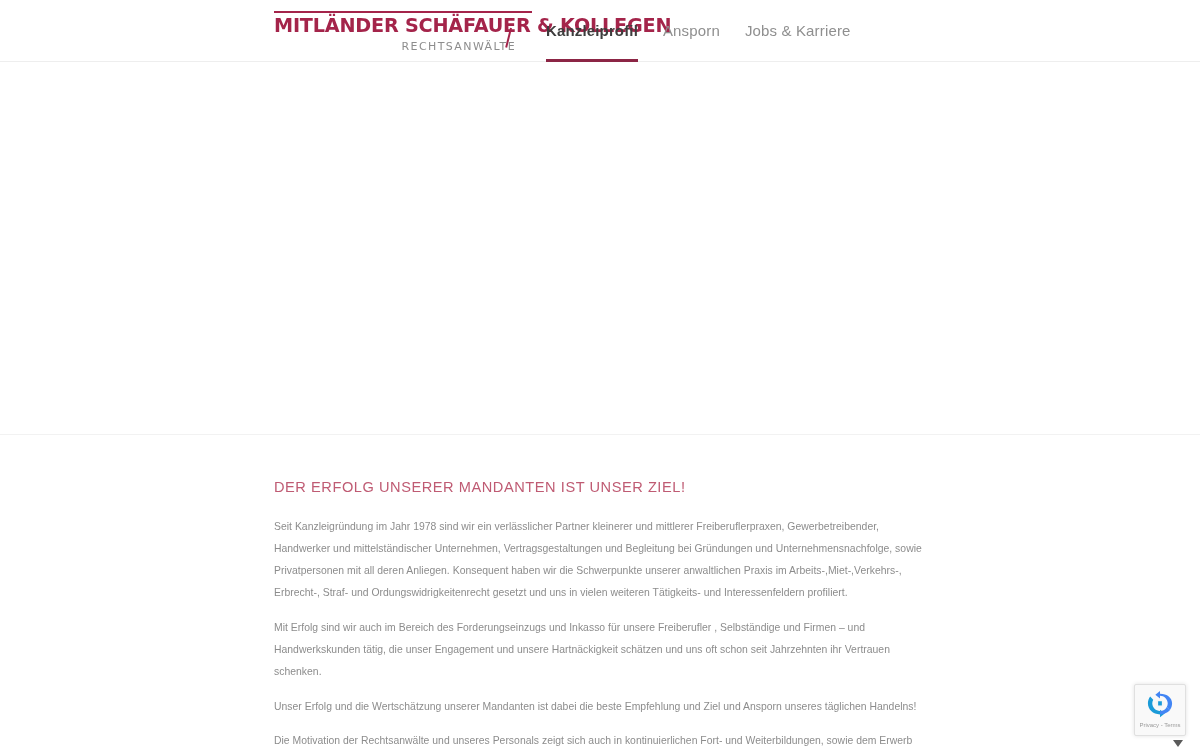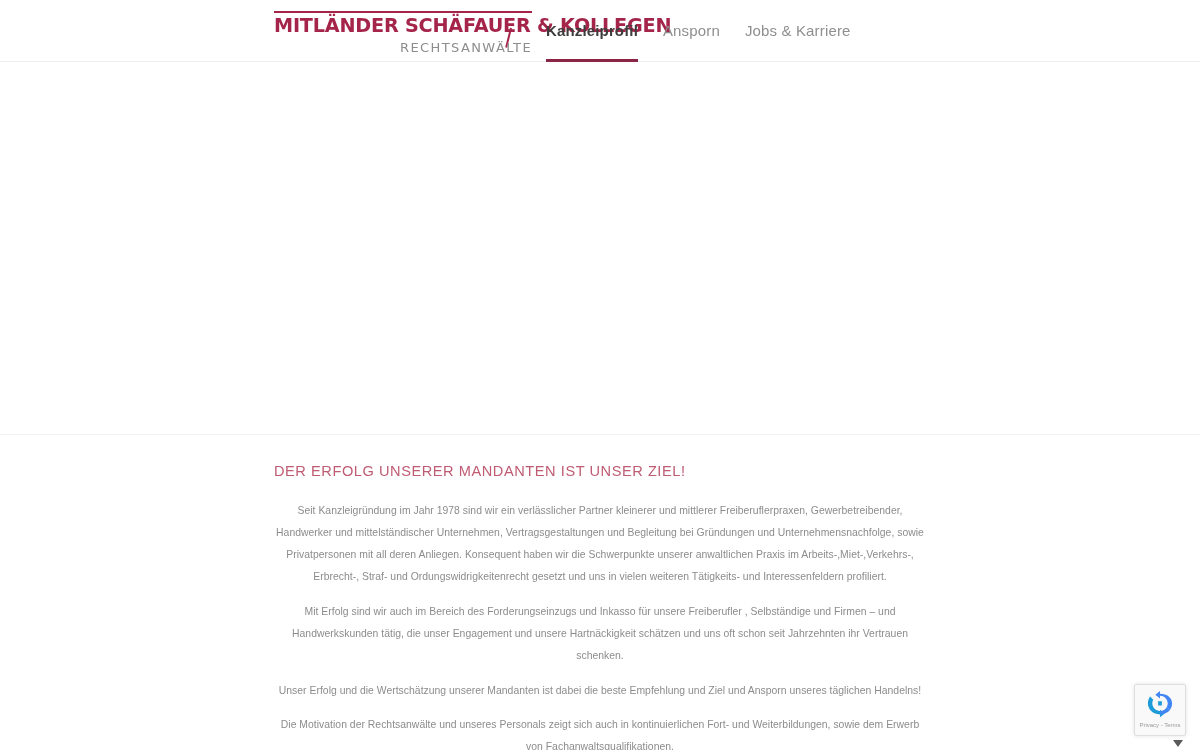--- a/index.html
+++ b/index.html
@@ -54,24 +54,24 @@
     font-family: "DejaVu Sans", sans-serif;
     font-weight: bold;
     font-size: 19.2px;
     letter-spacing: -0.2px;
     color: #a4244a;
     white-space: nowrap;
     line-height: 1;
   }
   .logo-sub {
     position: absolute;
-    right: 0;
+    right: 16px;
     top: 30px;
     font-family: "DejaVu Sans", sans-serif;
-    font-size: 13px;
+    font-size: 11px;
     letter-spacing: 1.4px;
     color: #8d8d8d;
     white-space: nowrap;
     line-height: 1;
   }
   .logo-tick {
     position: absolute;
     left: 236px;
     top: 17px;
     width: 2px;
@@ -132,34 +132,34 @@
     width: 1200px;
     background: #ffffff;
     padding-top: 28px;
   }
   .container {
     width: 652px;
     margin: 0 auto;
     padding-left: 0;
   }
   .section-title {
-    margin: 0 0 19px 0;
+    margin: 16px 0 19px 0;
     font-size: 14.6px;
     font-weight: normal;
     letter-spacing: 0.55px;
     color: #bf5b73;
     line-height: 1.2;
   }
   .body-text {
     margin: 0 0 12px 0;
     font-size: 10.4px;
     line-height: 22.3px;
     color: #8c8c8c;
     letter-spacing: 0.02px;
-    text-align: center;
+    text-align: left;
   }
   .body-text:last-child { margin-bottom: 0; }
 
   
   .recaptcha-badge {
     position: absolute;
     right: 14px;
     bottom: 14px;
     width: 52px;
     height: 52px;

